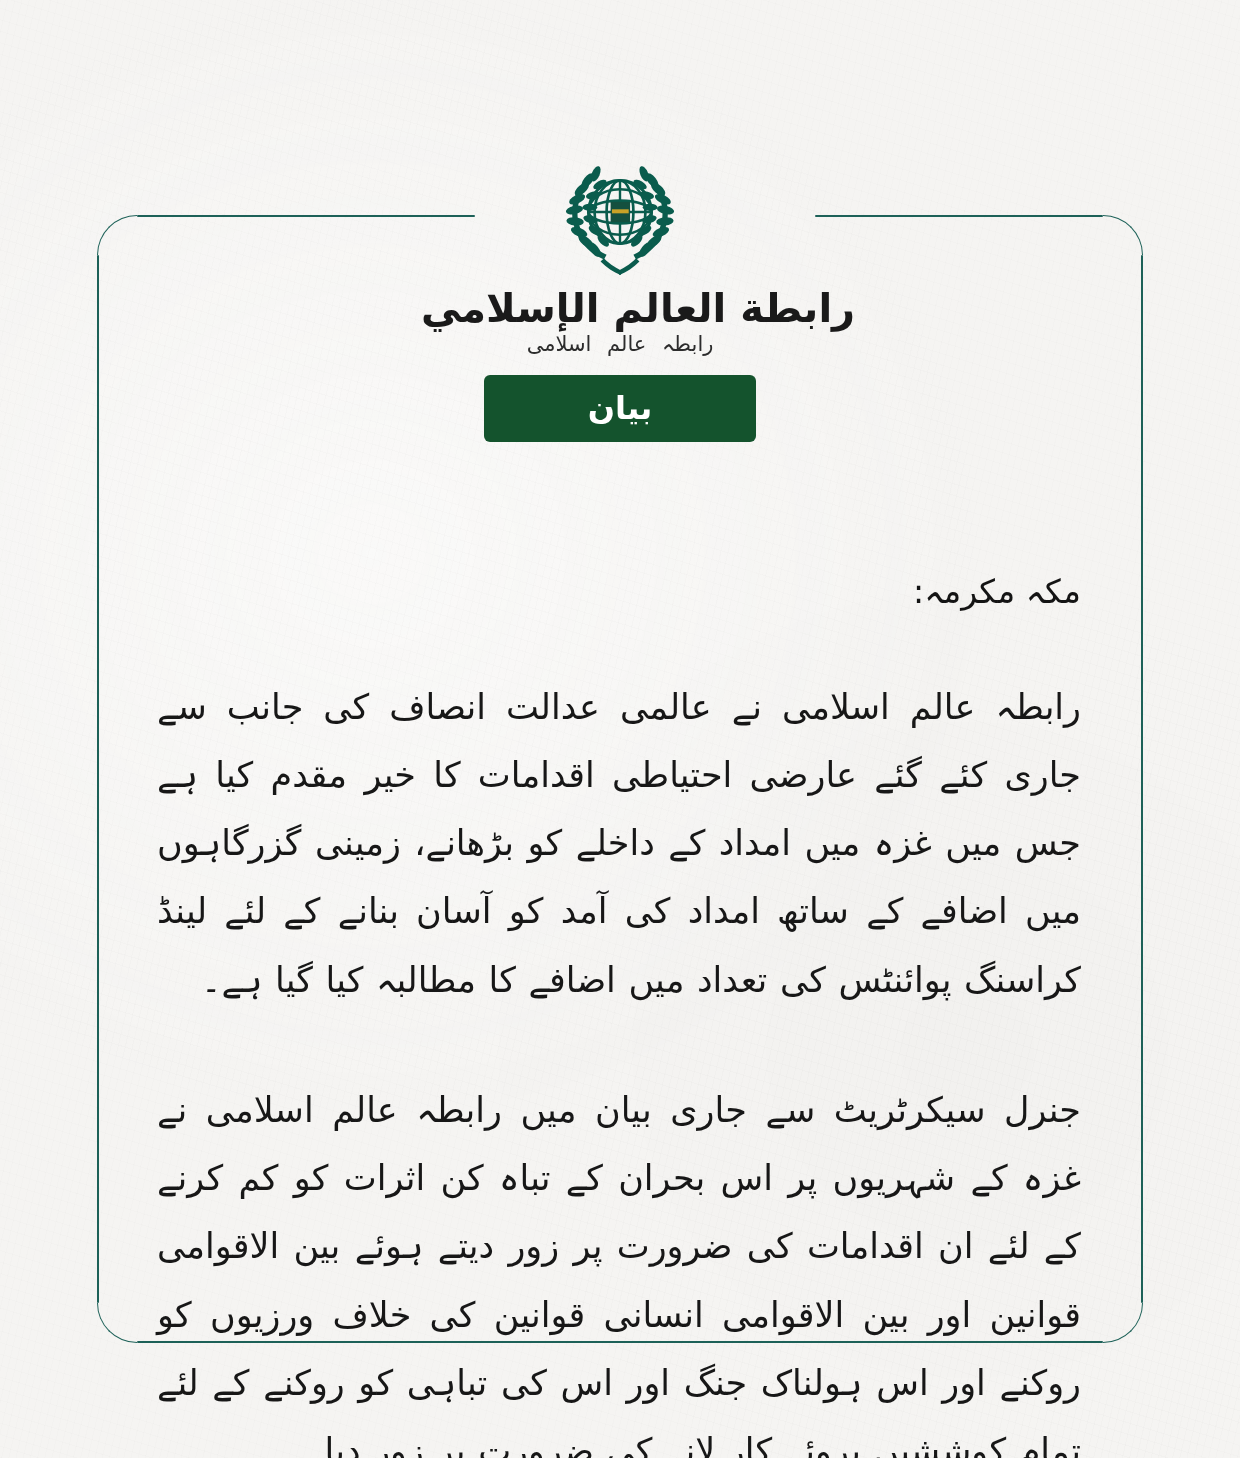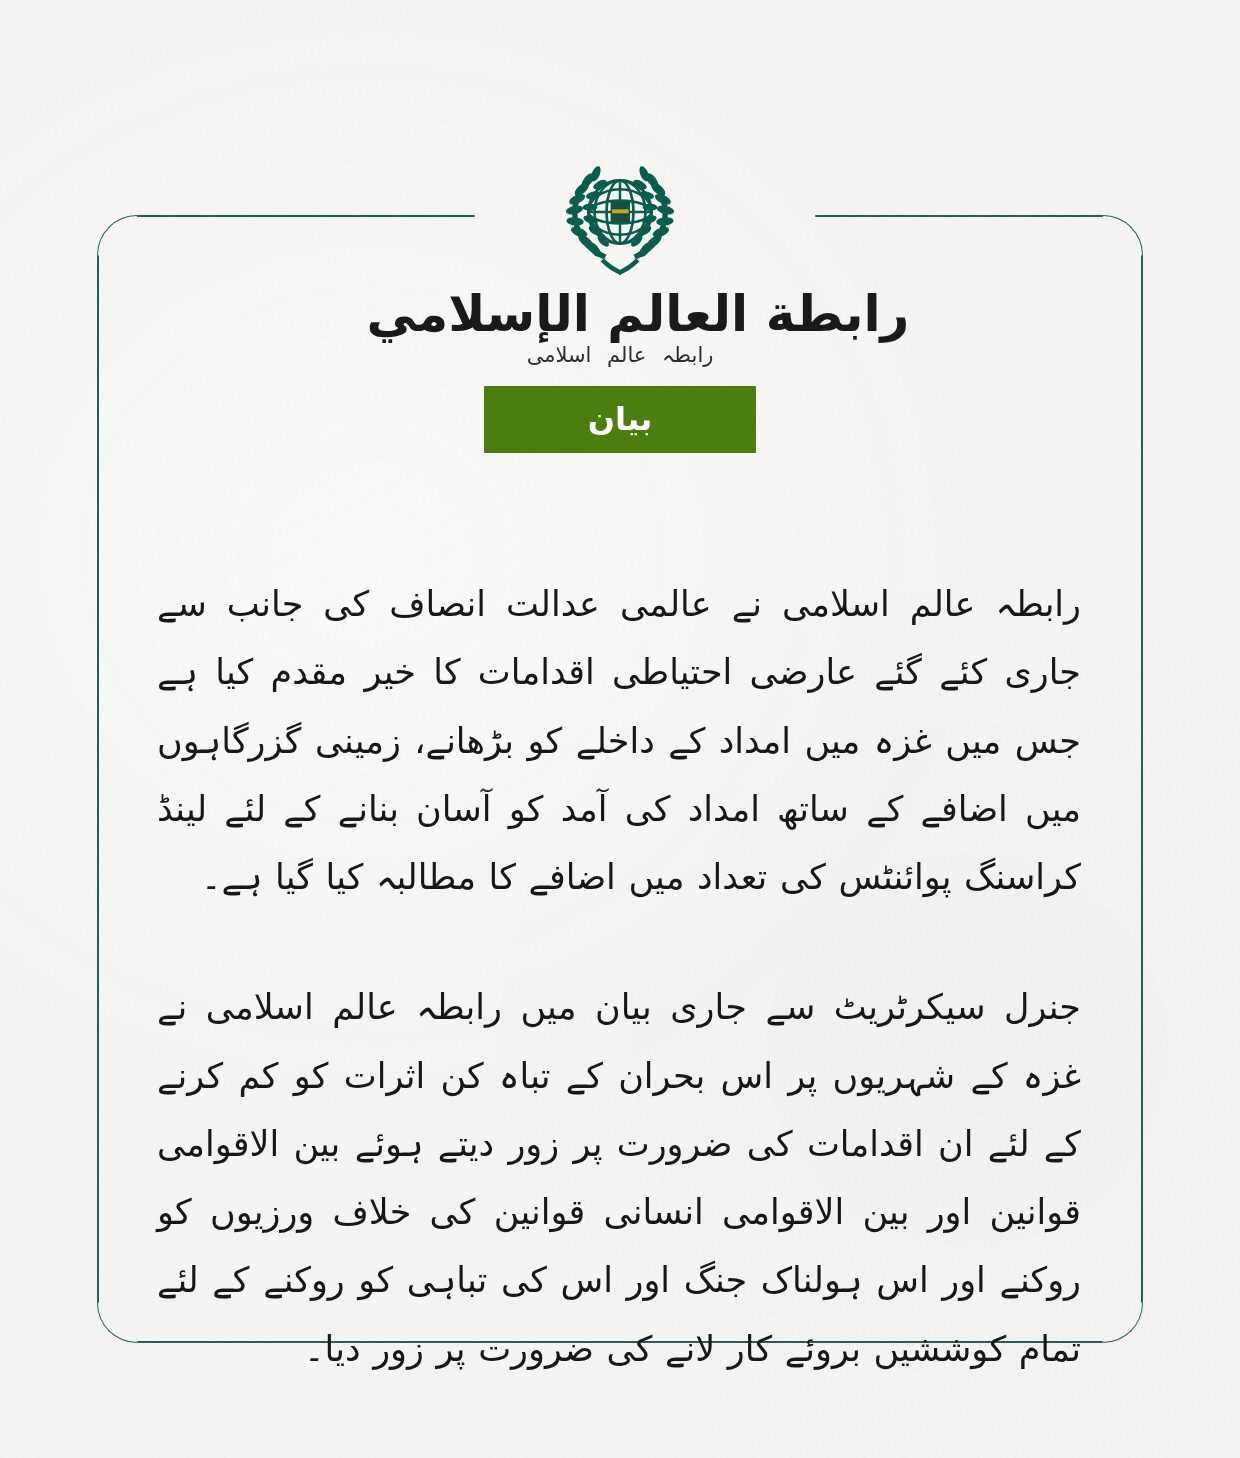--- a/index.html
+++ b/index.html
@@ -83,21 +83,21 @@
     text-align: center;
   }
   .emblem {
     display: block;
     margin: 0 auto;
     width: 134px;
     height: 134px;
   }
   .org-name-ar {
     margin-top: 6px;
-    font-size: 50px;
+    font-size: 40px;
     line-height: 1.08;
     color: #1a1a1a;
     font-family: "DejaVu Sans", "Liberation Sans", sans-serif;
     font-weight: 700;
     letter-spacing: -1px;
     direction: rtl;
     padding-left: 36px;
   }
   .org-name-ur {
     margin-top: 2px;
@@ -105,26 +105,26 @@
     line-height: 1.2;
     color: #2c2c2c;
     letter-spacing: 5px;
     word-spacing: 9px;
     direction: rtl;
     font-family: "DejaVu Sans", "Liberation Sans", sans-serif;
   }
   .badge {
     display: inline-block;
     margin-top: 18px;
-    background: #4d7c0f;
+    background: #14532d;
     color: #ffffff;
     width: 272px;
     height: 67px;
     line-height: 67px;
-    border-radius: 1px;
+    border-radius: 6px;
     font-size: 32px;
     font-weight: 600;
     direction: rtl;
     vertical-align: middle;
   }
 
   
   .content {
     position: absolute;
     left: 60px;
@@ -233,19 +233,20 @@
     </svg>
 
     <div class="org-name-ar">رابطة العالم الإسلامي</div>
 
     <div class="org-name-ur">رابطہ عالم اسلامی</div>
 
     <div class="badge">بیان</div>
   </div>
 
   <div class="content">
+    <div class="dateline">مکہ مکرمہ:</div>
 
     <p class="para">رابطہ عالم اسلامی نے عالمی عدالت انصاف کی جانب سے جاری کئے گئے عارضی احتیاطی اقدامات کا خیر مقدم کیا ہے جس میں غزہ میں امداد کے داخلے کو بڑھانے، زمینی گزرگاہوں میں اضافے کے ساتھ امداد کی آمد کو آسان بنانے کے لئے لینڈ کراسنگ پوائنٹس کی تعداد میں اضافے کا مطالبہ کیا گیا ہے۔</p>
 
     <p class="para">جنرل سیکرٹریٹ سے جاری بیان میں رابطہ عالم اسلامی نے غزہ کے شہریوں پر اس بحران کے تباہ کن اثرات کو کم کرنے کے لئے ان اقدامات کی ضرورت پر زور دیتے ہوئے بین الاقوامی قوانین اور بین الاقوامی انسانی قوانین کی خلاف ورزیوں کو روکنے اور اس ہولناک جنگ اور اس کی تباہی کو روکنے کے لئے تمام کوششیں بروئے کار لانے کی ضرورت پر زور دیا۔</p>
   </div>
 
 </div>
 
 </body></html>

